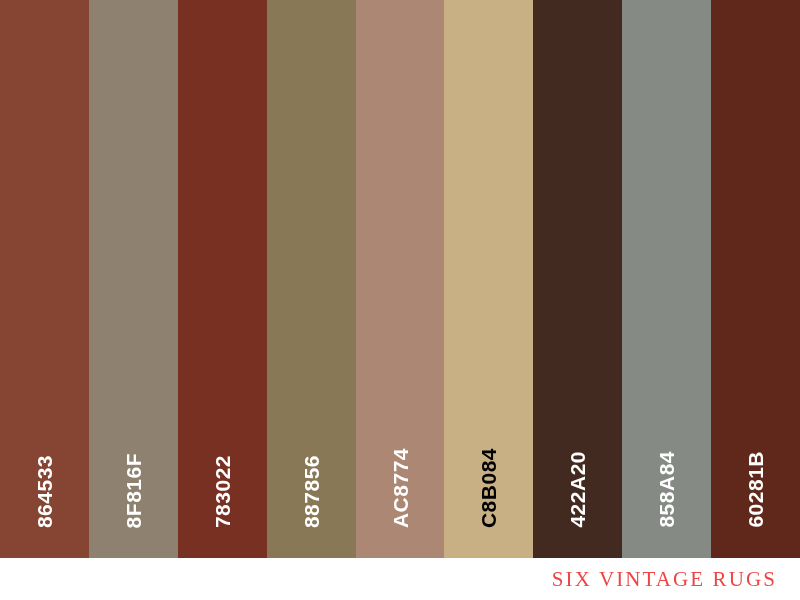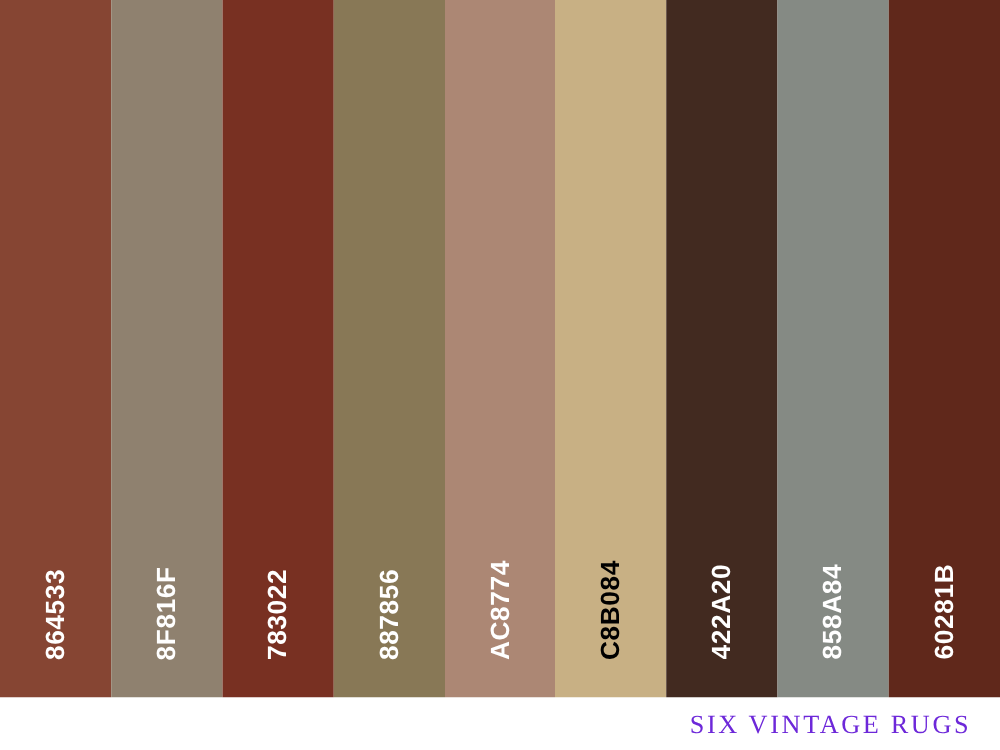--- a/index.html
+++ b/index.html
@@ -105,16 +105,16 @@
       </div>
       <div class="swatch" style="background-color: rgb(133, 138, 132);">
         <span class="swatch-label" style="color: rgb(255, 255, 255);">858A84</span>
       </div>
       <div class="swatch" style="background-color: rgb(96, 40, 27);">
         <span class="swatch-label" style="color: rgb(255, 255, 255);">60281B</span>
       </div>
     </div>
 
   <div id="footer-bar" style="background: rgb(255, 255, 255);">
-    <div id="palette-caption" style="color: #6d28d9;">SIX VINTAGE RUGS</div>
+    <div id="palette-caption" style="color: #ef4444;">SIX VINTAGE RUGS</div>
   </div>
 
 </div>
 
 </body></html>

